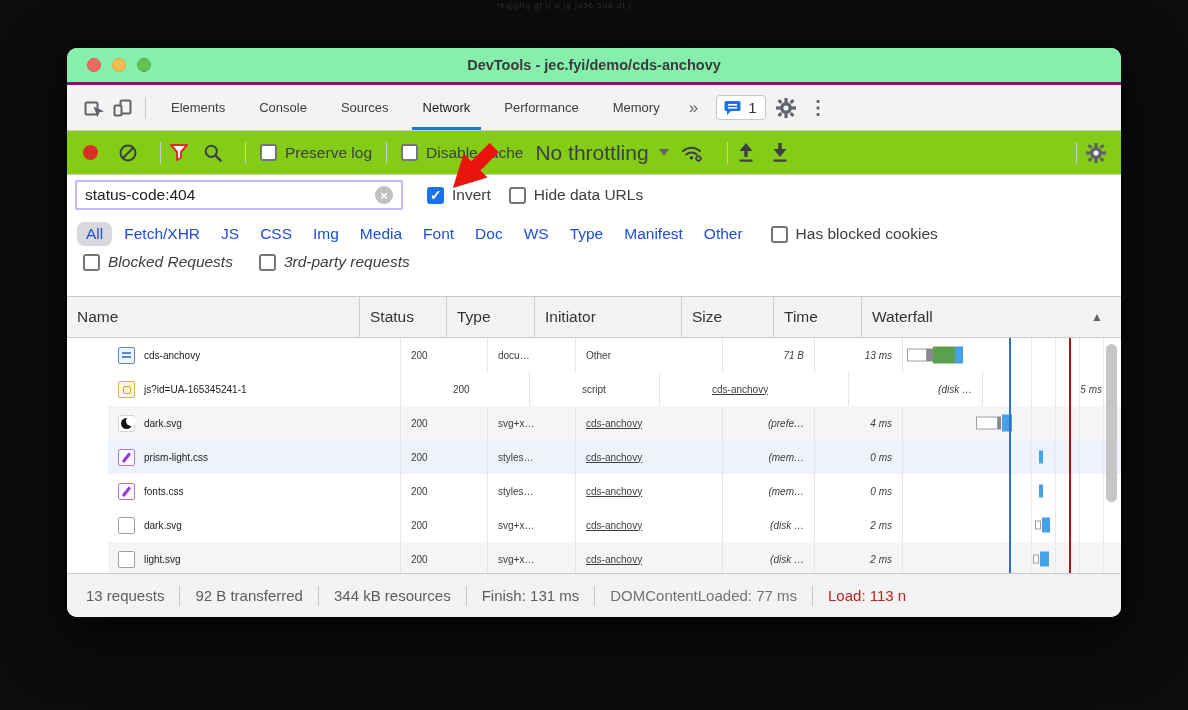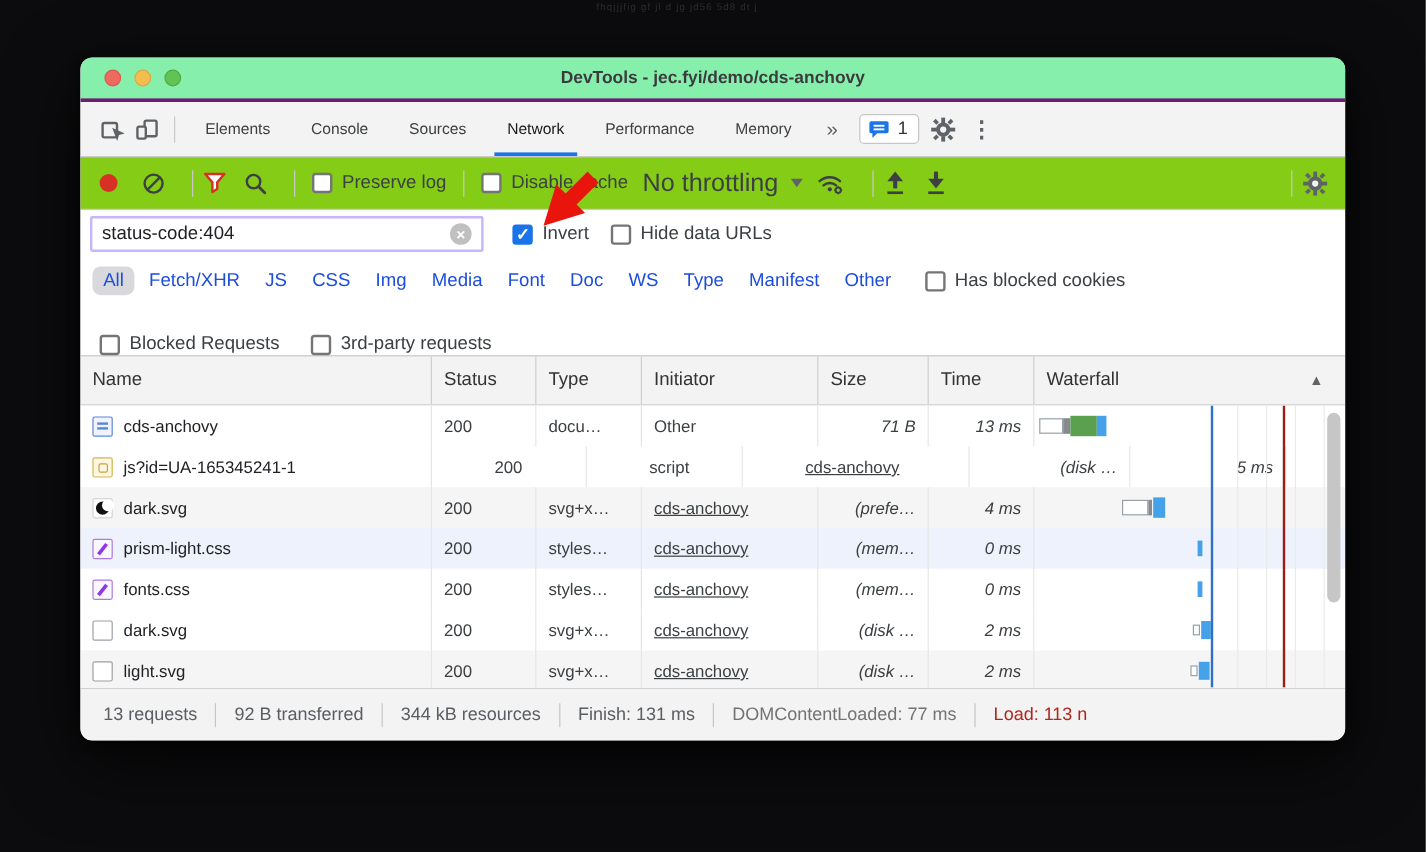--- a/index.html
+++ b/index.html
@@ -57,38 +57,38 @@
   .clear-x { width:18px; height:18px; border-radius:50%; background:#c0c0c0; color:#fff; font-size:13px;
     display:flex; align-items:center; justify-content:center; font-weight:bold; }
 
   
   .chips-row { height:38px; flex:0 0 38px; background:#fff; display:flex; align-items:center; padding:0 10px; }
   .chip { font-size:15.5px; color:#1d4ed8; padding:3px 9px; margin-right:3px; border-radius:7px; white-space:nowrap; }
   .chip.active { background:#d9d9dd; }
   .chips-row .check-label { margin-left:16px; }
 
   
-  .checks-row { height:43px; flex:0 0 43px; background:#fff; display:flex; align-items:flex-end; padding:0 10px; gap:14px; }
+  .checks-row { height:43px; flex:0 0 43px; background:#fff; display:flex; align-items:flex-start; padding:0 10px; gap:14px;font-style:italic; }
 
   
   .thead { height:42px; flex:0 0 42px; background:#f3f3f3; border-top:1px solid #c9c9c9; border-bottom:1px solid #c9c9c9;
     display:flex; font-size:15.5px; color:#333; }
   .th { display:flex; align-items:center; padding:0 10px; border-right:1px solid #cfcfcf; }
   .c-name { width:293px; flex:0 0 293px; }
   .c-status { width:87px; flex:0 0 87px; }
   .c-type { width:88px; flex:0 0 88px; }
   .c-init { width:147px; flex:0 0 147px; }
   .c-size { width:92px; flex:0 0 92px; }
   .c-time { width:88px; flex:0 0 88px; }
   .c-wf { flex:1; border-right:none; }
   .th.c-wf { justify-content:space-between; }
   .sort-arrow { font-size:12px; color:#5f6368; margin-right:8px; }
 
   .rows-host { flex:0 0 235px; height:235px; position:relative; overflow:hidden; background:#fff; }
-  .nrow { display:flex; height:34px; font-size:14px; color:#3c4043; }
+  .nrow { display:flex; height:34px; font-size:10px; color:#3c4043;margin-left:41px; }
   .td { display:flex; align-items:center; padding:0 10px; border-right:1px solid #e6e6e6; overflow:hidden; white-space:nowrap; }
   .td.c-size, .td.c-time { justify-content:flex-end;font-style:italic; }
   .td.c-name { color:#202124; gap:9px; }
   .init-link { text-decoration:underline; }
   .td.c-wf { position:relative; border-right:none; }
 
   .wf-seg { position:absolute; top:50%; transform:translateY(-50%); }
   .wf-seg.q { border:1px solid #98a0a8; background:#fff; }
   .wf-line { position:absolute; top:0; bottom:0; width:2px; }
   .wf-grid { position:absolute; top:0; bottom:0; width:1px; background:#ebebeb; }

